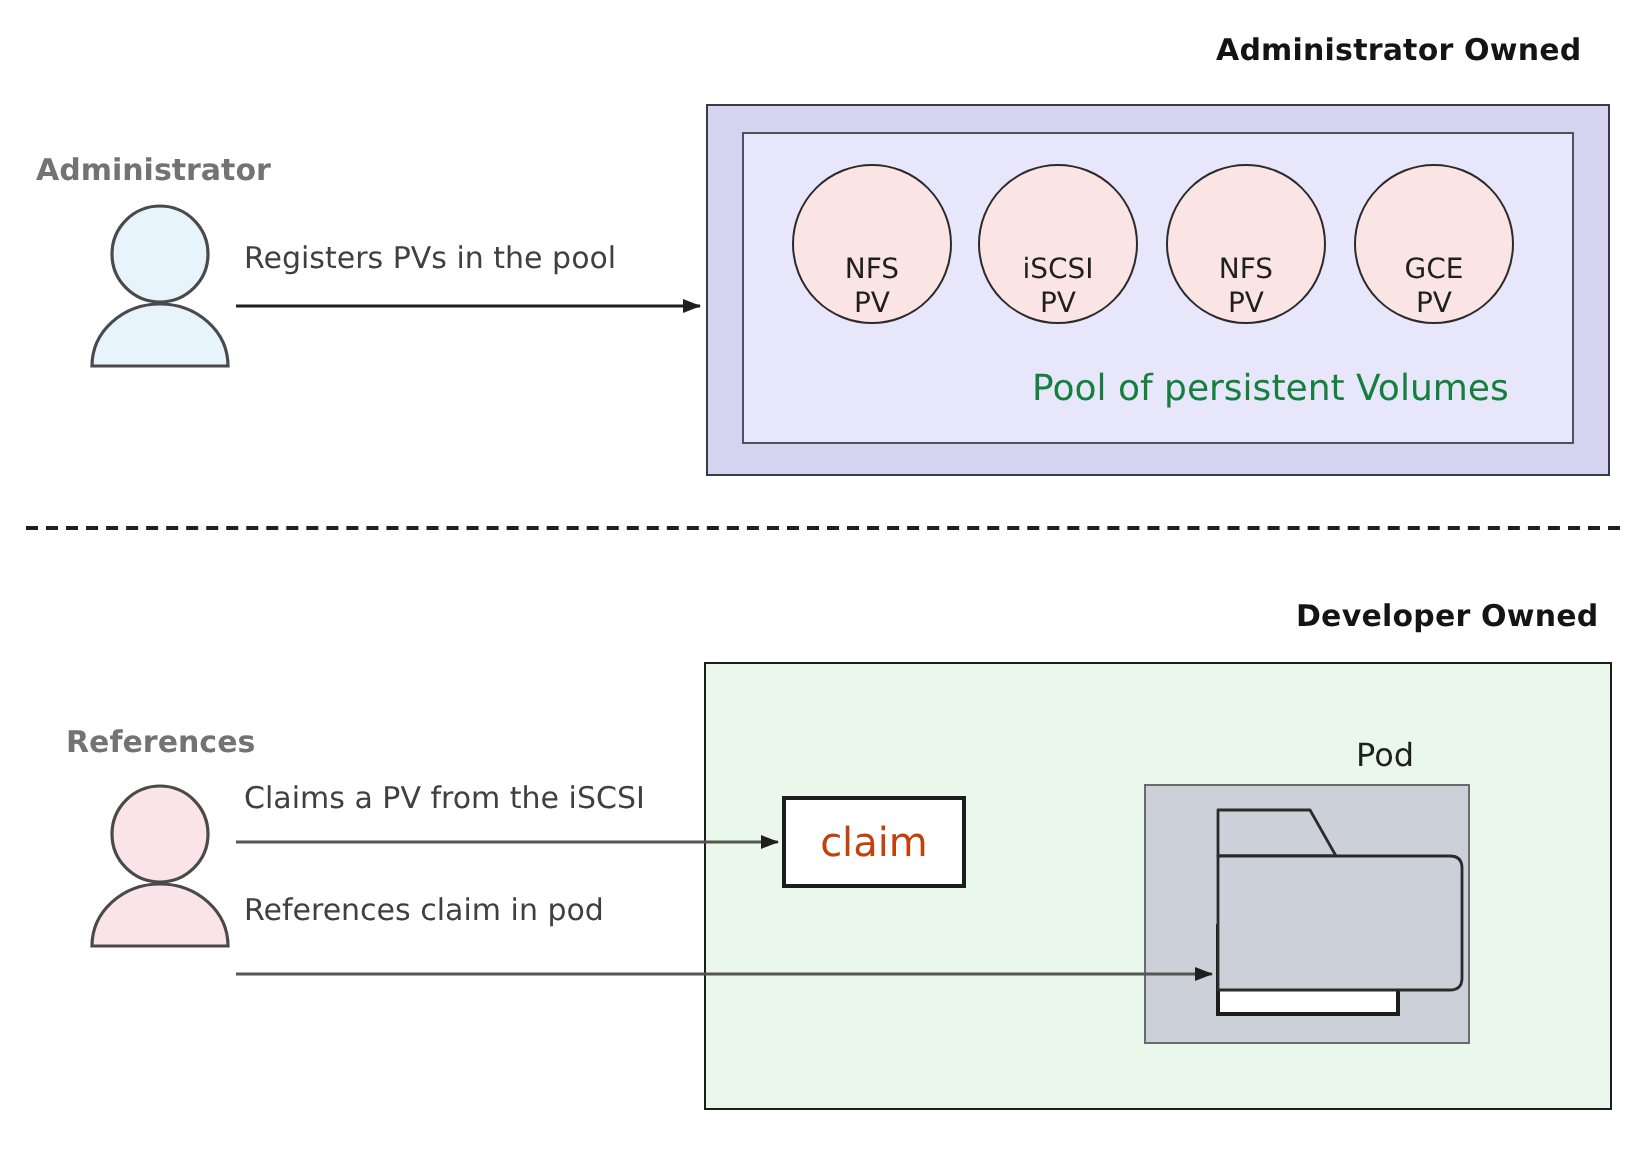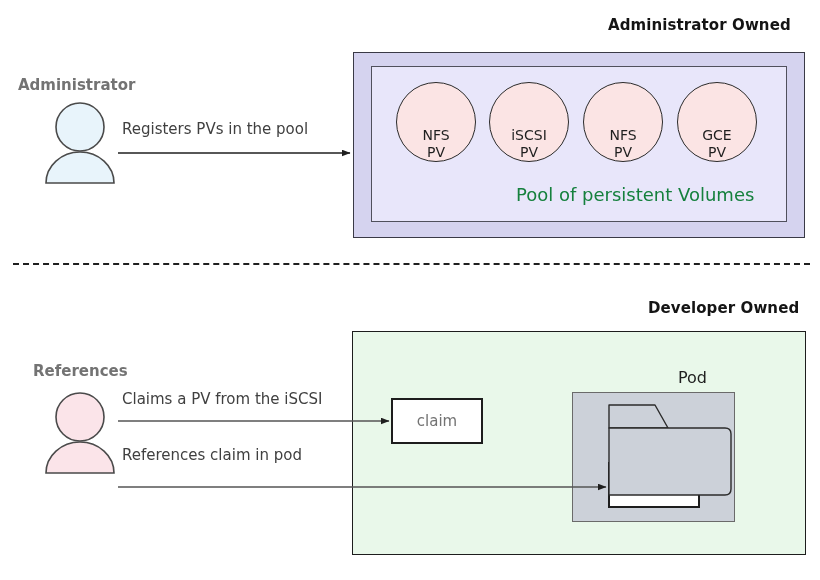--- a/index.html
+++ b/index.html
@@ -54,22 +54,22 @@
     white-space: nowrap;
   }
   .circle-label {
     font-size: 14px;
     color: #1f1f1f;
     line-height: 17px;
     text-align: center;
     white-space: nowrap;
   }
   .claim-label {
-    font-size: 15px;
-    color: #737373;
+    font-size: 20px;
+    color: #c2410c;
     white-space: nowrap;
   }
 
   
   #admin-outer-box {
     left: 353px; top: 52px;
     width: 452px; height: 186px;
     background: #d5d3ef;
     border: 1px solid #3a3a46;
     box-sizing: border-box;

